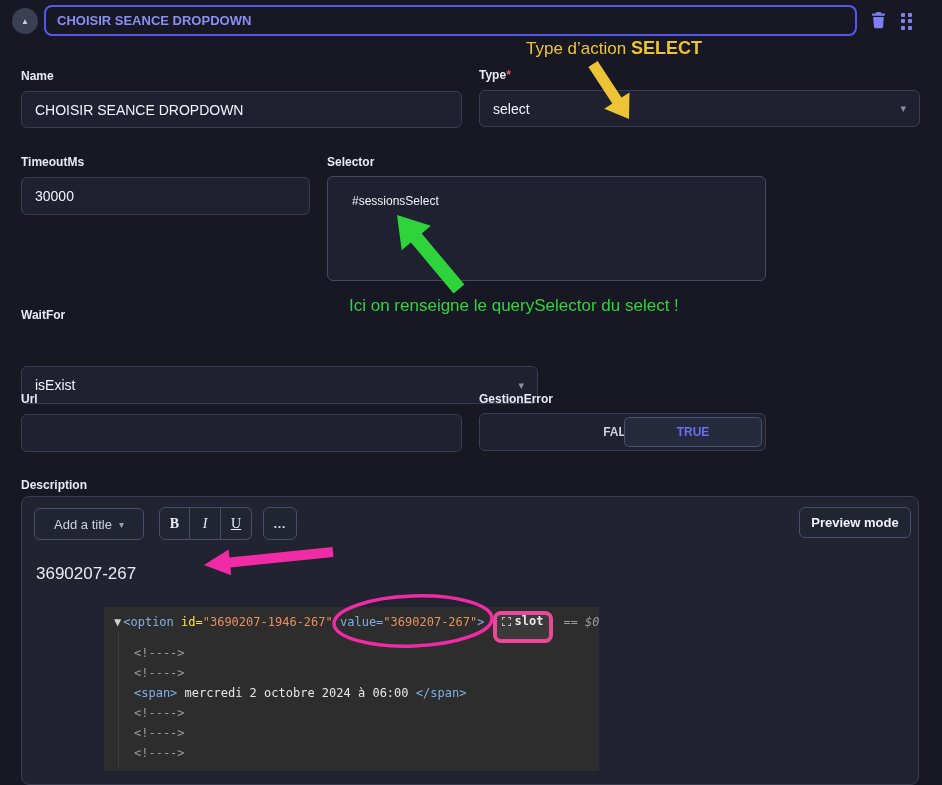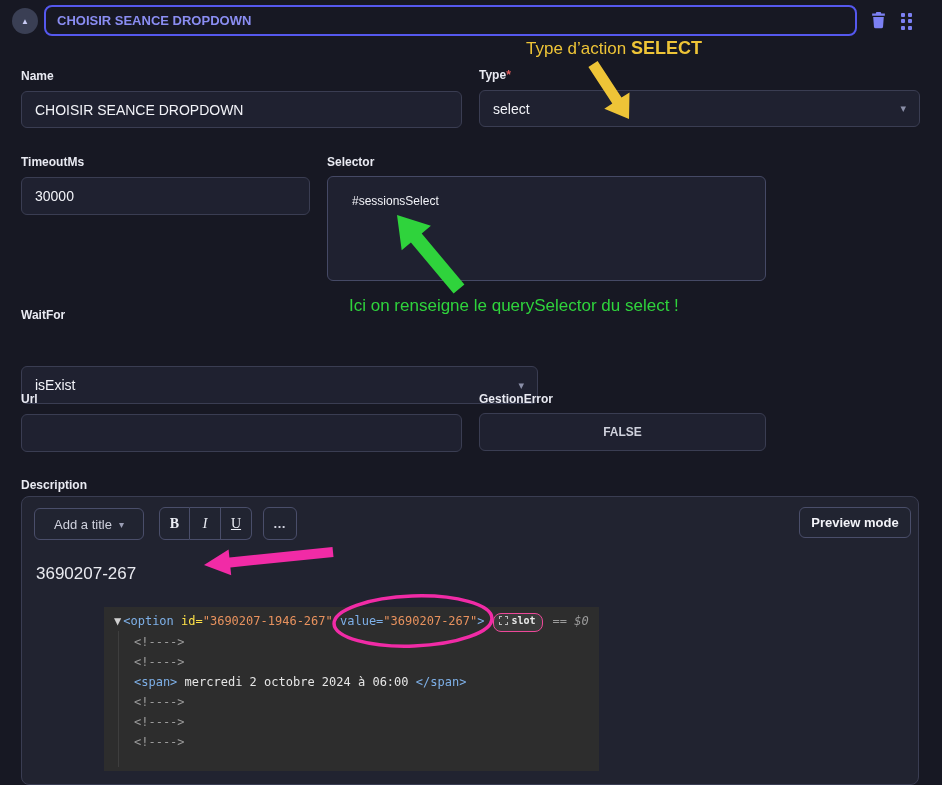--- a/index.html
+++ b/index.html
@@ -122,23 +122,23 @@
   .tk-disc  { color:#d0d0d0; margin-right:2px; }
   .tk-tag   { color:#7eb0e8; }
   .tk-attr  { color:#fde047; }
   .tk-attrb { color:#7eb0e8; }
   .tk-str   { color:#e8925e; }
   .tk-comment { color:#9b9b9b; }
   .tk-text  { color:#e6e6e6; }
   .tk-eq    { color:#9b9b9b; margin-left:10px; }
   .tk-dollar{ color:#9b9b9b; font-style:italic; }
   .tk-badge {
-    display:inline-block; margin-left:8px; padding:0 6px 4px 5px;
-    border:1px solid #ec4899; border-radius:8px; background:#3a3a3a;
-    color:#e8e8e8; font-size:10px; font-weight:bold; line-height:13px;
+    display:inline-block; margin-left:8px; padding:0 6px 11px 5px;
+    border:4px solid #ec4899; border-radius:8px; background:#3a3a3a;
+    color:#e8e8e8; font-size:12px; font-weight:bold; line-height:13px;
     vertical-align:1px;
   }
   .tk-badge::before {
     content:""; display:inline-block; width:7px; height:7px;
     border:1px dashed #bcbcbc; margin-right:4px; vertical-align:-1px;
   }
 </style>
 </head>
 <body>
 
@@ -193,20 +193,21 @@
 </div>
 
 <div class="abs fld-label" style="left:21px; top:392px;">Url</div>
 <div class="abs" style="left:21px; top:414px; width:441px; height:38px;">
   <input class="tbox" type="text" value="" style="">
 </div>
 
 <div class="abs fld-label" style="left:479px; top:392px;">GestionError</div>
 <div class="abs ge-box">
   <button class="ge-opt">FALSE</button>
+  <button class="ge-opt ge-true">TRUE</button>
 </div>
 
 <div class="abs fld-label" style="left:21px; top:478px;">Description</div>
 <div class="abs desc-box">
   <button class="tb-btn add-title">
     <span>Add a title</span>
     <span class="chev">▾</span>
   </button>
   <div class="fmt-group">
     <button class="fmt-btn">B</button>

